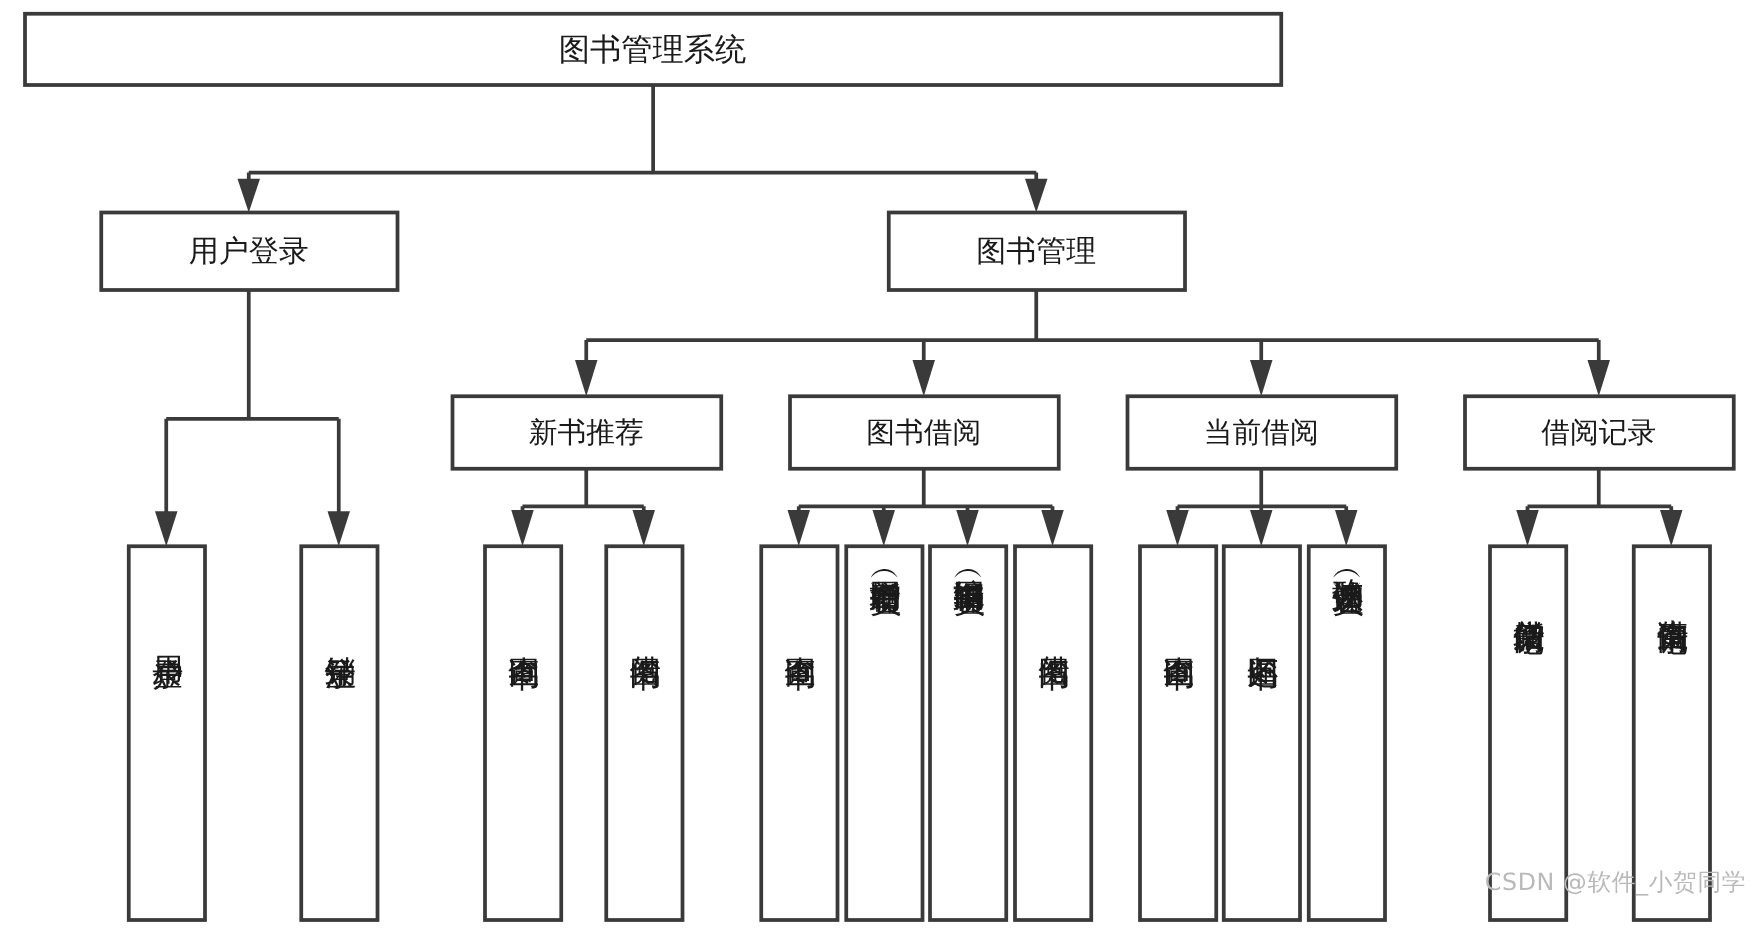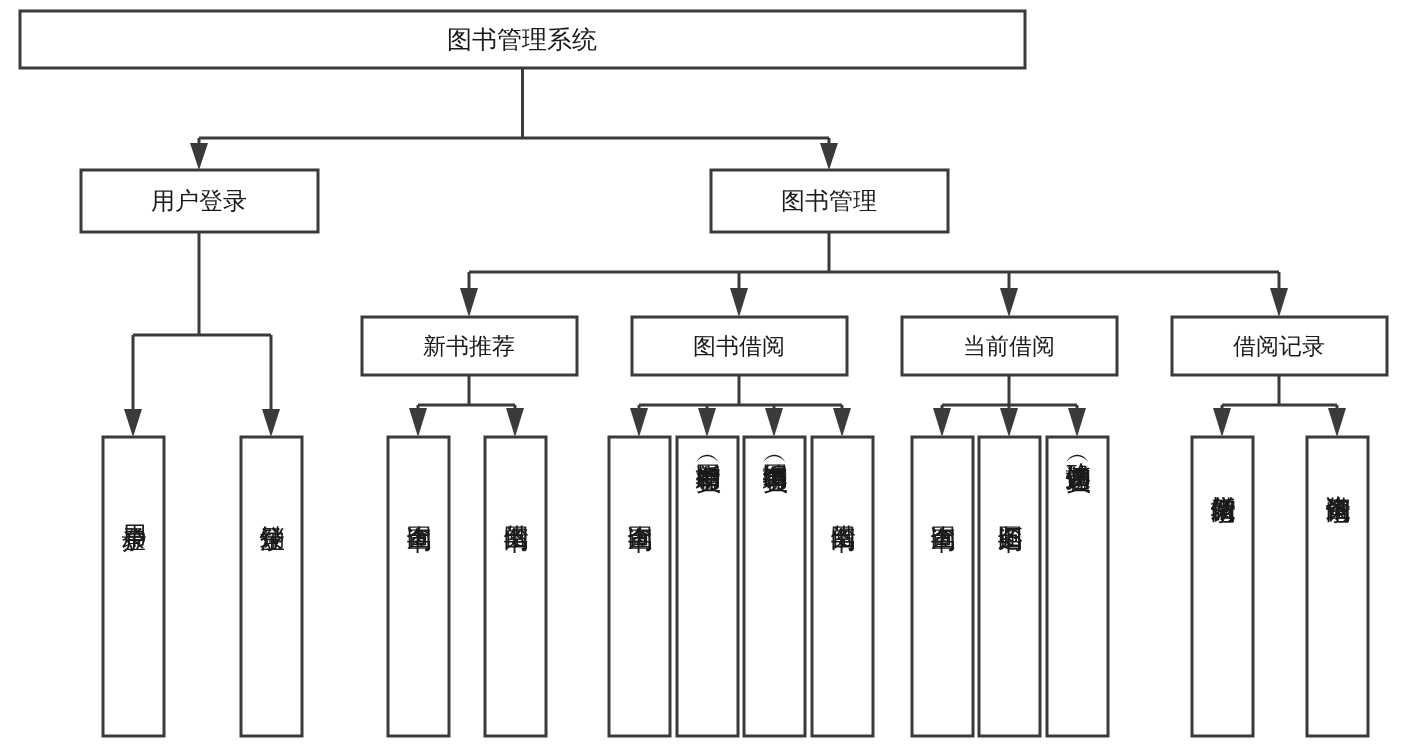--- a/index.html
+++ b/index.html
@@ -283,14 +283,15 @@
   </div>
 
   <div class="leaf-label-wrap" style="left:1192px; top:437px; width:61px; height:299px;">
     <span class="leaf-label" style="margin-top:38px;">新增借阅记录</span>
   </div>
 
   <div class="leaf-label-wrap" style="left:1307px; top:437px; width:61px; height:299px;">
     <span class="leaf-label" style="margin-top:38px;">查询借阅记录</span>
   </div>
 
+  <div class="watermark">CSDN @软件_小贺同学</div>
 
 </div>
 
 </body></html>

